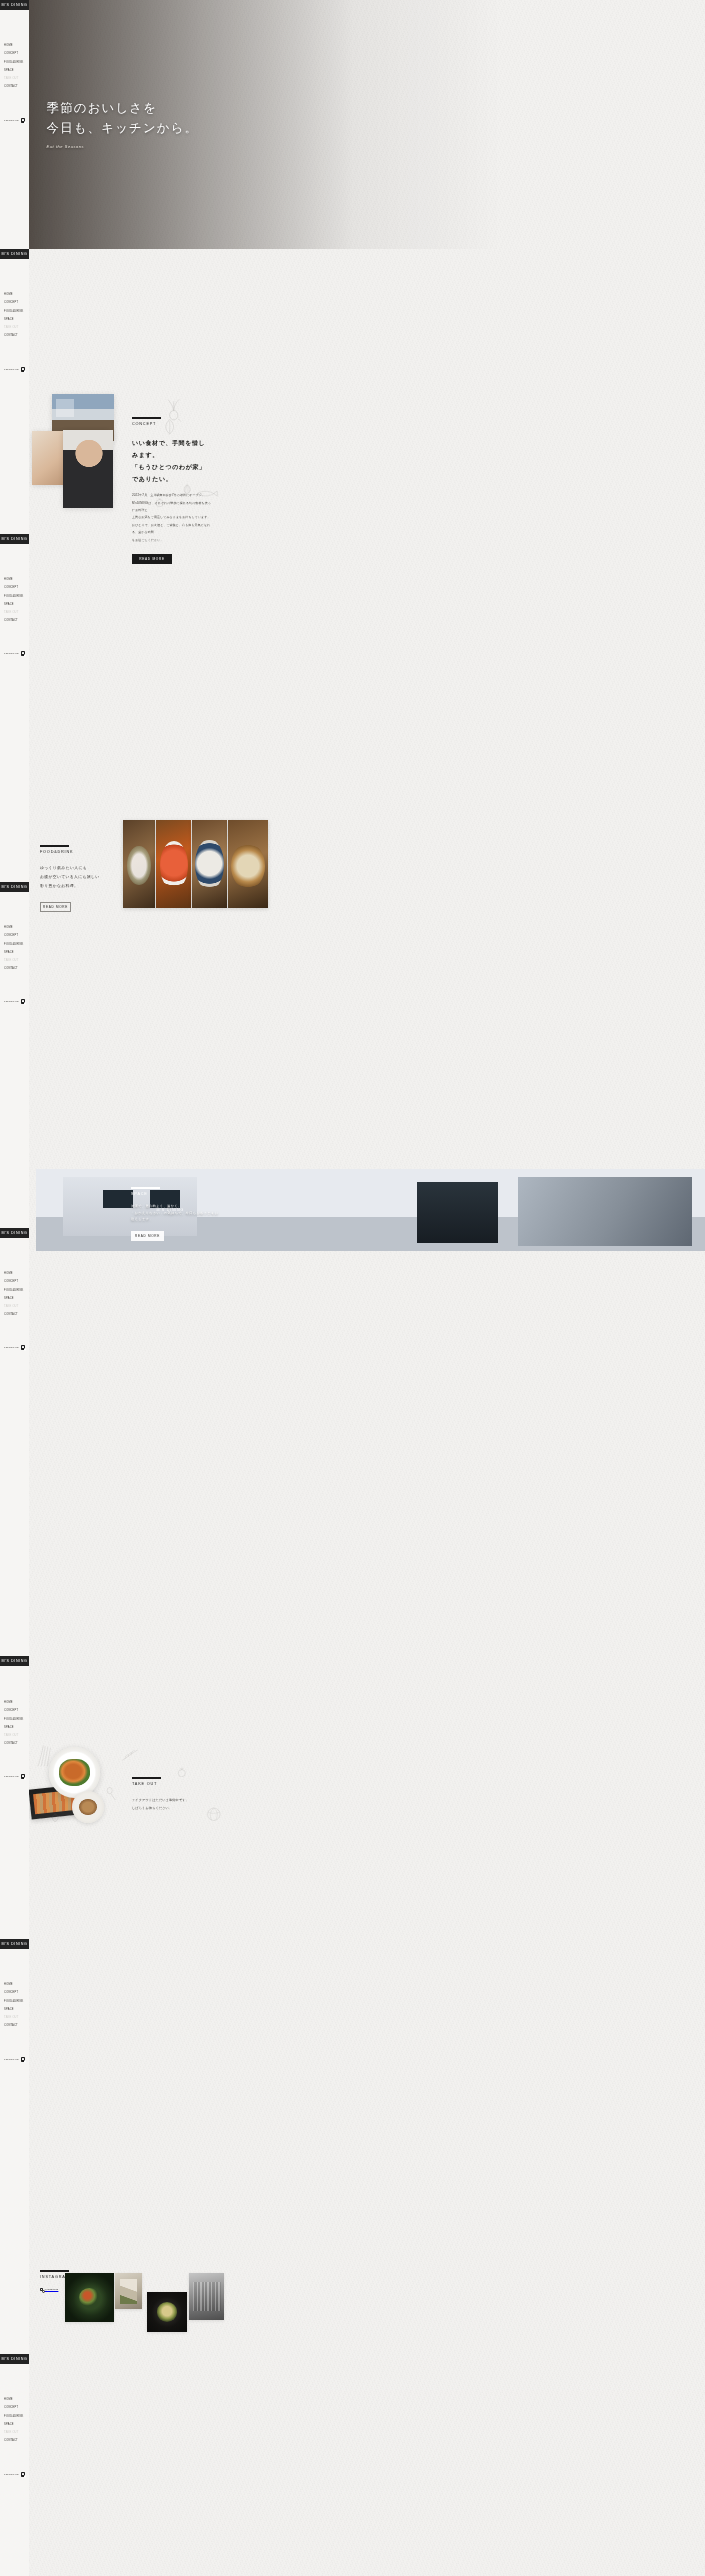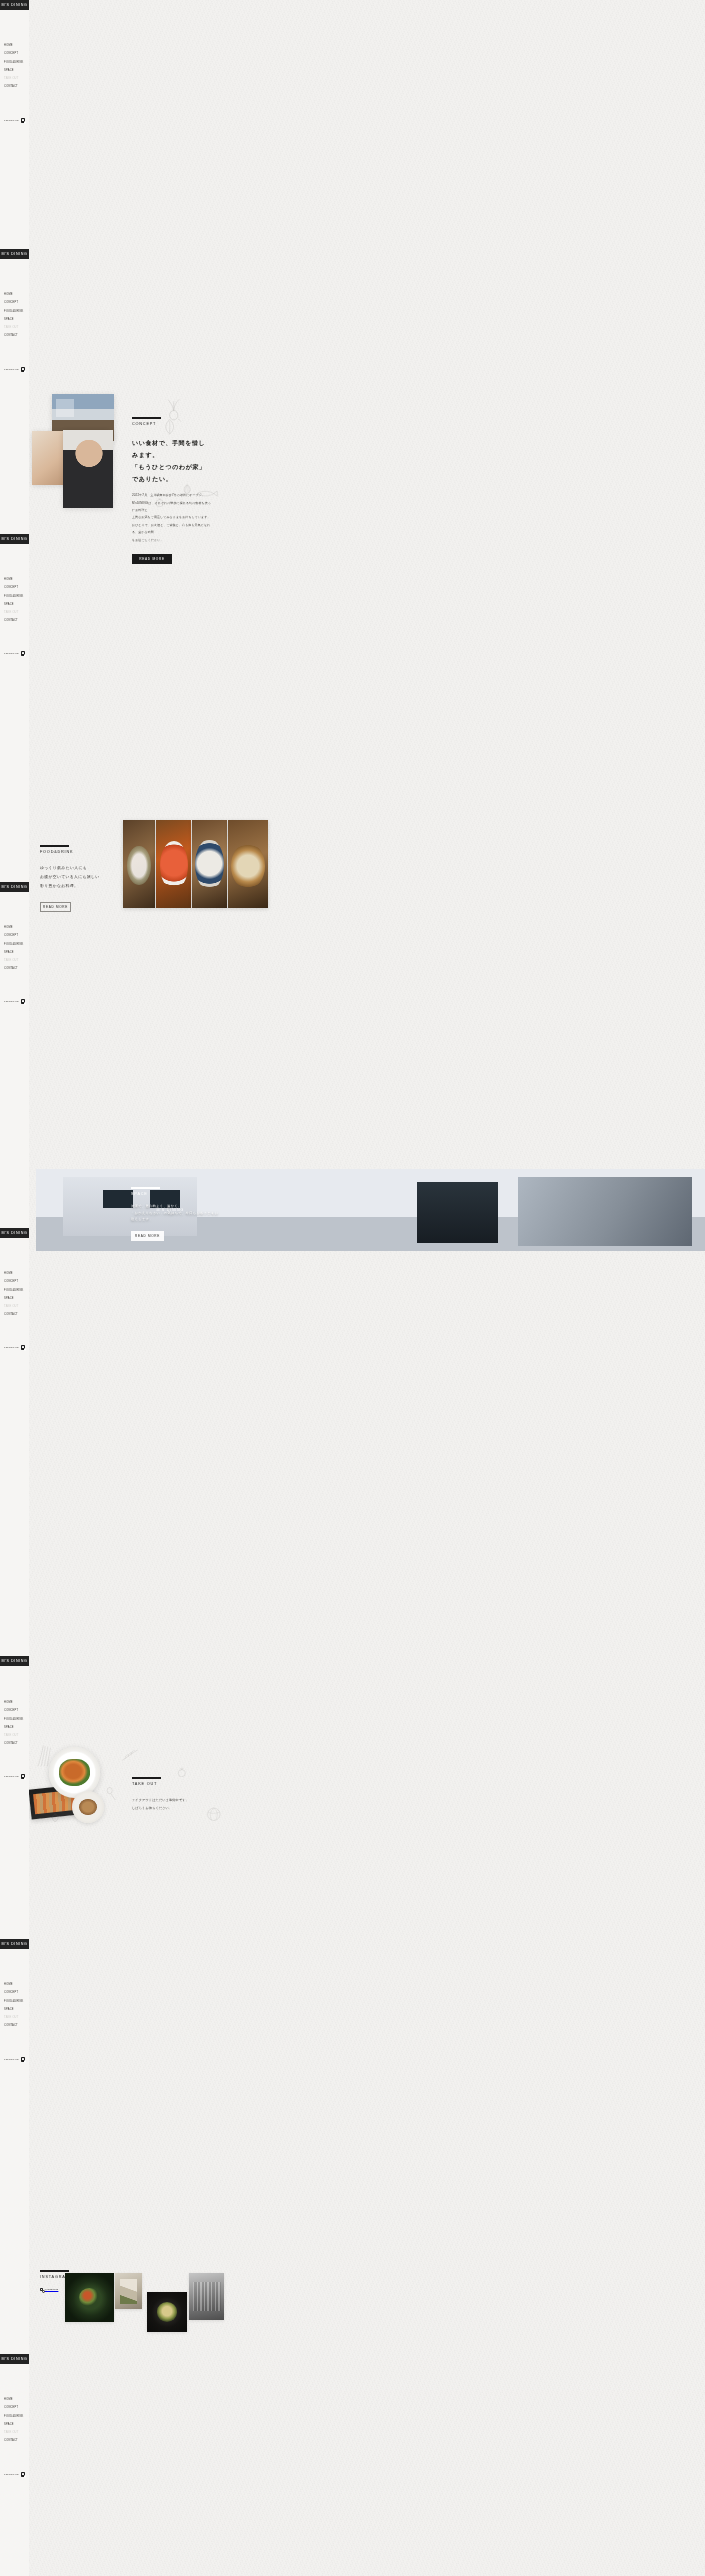--- a/index.html
+++ b/index.html
@@ -229,20 +229,30 @@
   .footer { position:absolute; left:0; top:1939px; width:705px; height:637px; }
 </style>
 </head>
 <body>
 
 <div class="page">
   <div class="paper"></div>
 
   <div class="sidebar"></div>
 
+  <div class="hero">
+    <div class="hero-img"></div>
+    <div class="hero-copy">
+      <h1>
+        <span>季節のおいしさを</span><br>
+        <span>今日も、キッチンから。</span>
+      </h1>
+      <div class="sub">Eat the Seasons</div>
+    </div>
+  </div>
 
   <div class="concept">
     <div class="ph ph-int1"></div>
     <div class="ph ph-hands"></div>
     <div class="ph ph-chef"></div>
 
     <svg class="sketch sk-radish" viewBox="0 0 30 46">
       <ellipse cx="15" cy="33" rx="8" ry="9" fill="none" stroke="#7c7a76" stroke-width=".7"></ellipse>
       <path d="M15 24 C13 14 8 8 4 3 M15 24 C16 14 20 7 26 2 M15 24 L15 6" fill="none" stroke="#7c7a76" stroke-width=".6"></path>
       <path d="M23 40 C27 43 29 45 30 46" fill="none" stroke="#7c7a76" stroke-width=".5"></path>

